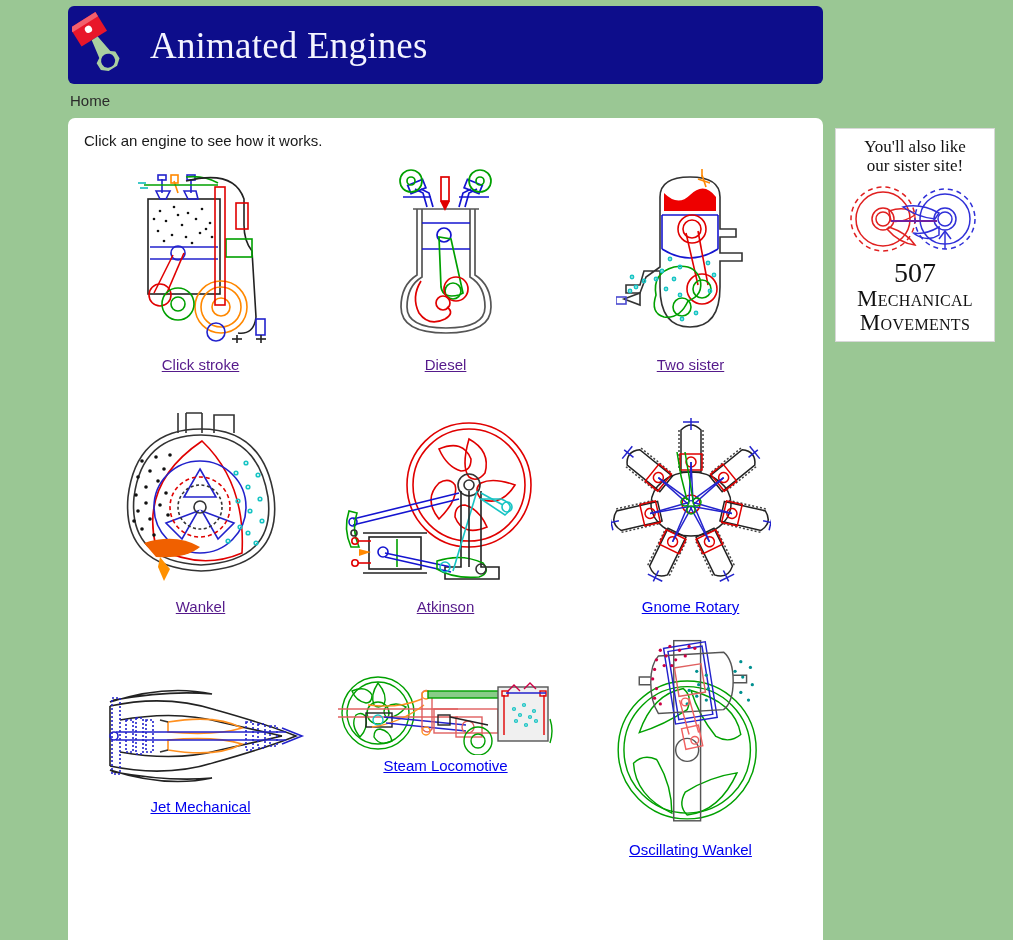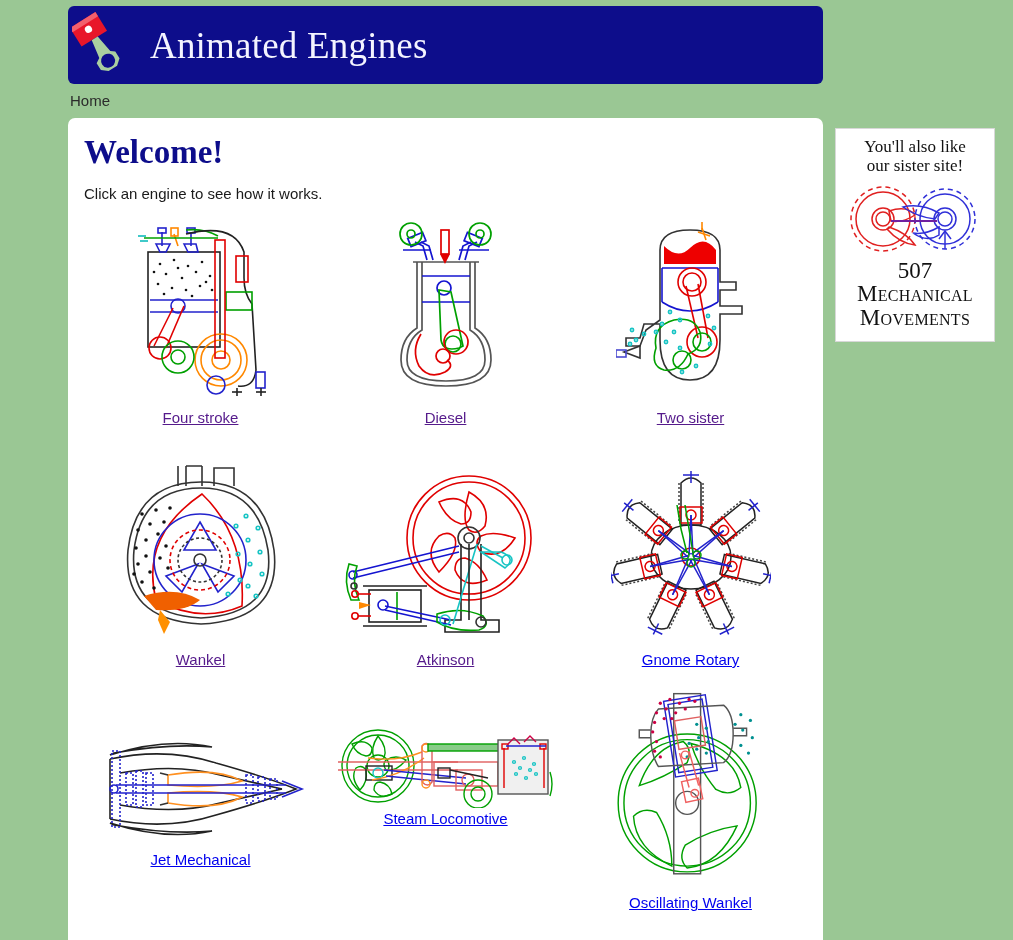--- a/index.html
+++ b/index.html
@@ -77,21 +77,21 @@
     text-decoration:none;
   }
   .promo-top{
     font-family:"Liberation Serif", serif;
     color:#111;font-size:17px;line-height:1.12;
     text-align:center;margin-top:8px;
   }
   .promo-gears{margin-top:2px;}
   .promo-507{
     font-family:"Liberation Serif", serif;
-    font-size:23px;color:#111;line-height:1;margin-top:-2px;
+    font-size:28px;color:#111;line-height:1;margin-top:-2px;
   }
   .promo-name{
     font-family:"Liberation Serif", serif;
     font-size:23px;color:#111;line-height:1.02;
     text-align:center;font-variant:small-caps;
     letter-spacing:.3px;
   }
 </style>
 </head>
 <body>
@@ -109,21 +109,20 @@
       </g>
     </svg>
     <div class="banner-title">Animated Engines</div>
   </div>
 
   <div class="breadcrumb">
     <a href="#">Home</a>
   </div>
 
   <div class="card">
-    <div class="welcome">Welcome!</div>
     <div class="subtitle">Click an engine to see how it works.</div>
 
     <div class="grid row1">
 
       <a class="cell visited" href="#">
         <svg class="thumb" width="150" height="185" viewBox="0 0 150 185">
           <g fill="none" stroke-width="1.6">
 
             <rect x="22" y="32" width="72" height="95" stroke="#222"></rect>
             <rect x="26" y="36" width="64" height="42" fill="#fff" stroke="none"></rect>
@@ -189,21 +188,21 @@
             <rect x="130" y="152" width="9" height="16" stroke="#2222cc"></rect>
             <g stroke="#222">
                 <line x1="106" y1="172" x2="116" y2="172"></line>
                 <line x1="111" y1="168" x2="111" y2="176"></line>
               <line x1="130" y1="172" x2="140" y2="172"></line>
                 <line x1="135" y1="168" x2="135" y2="176"></line>
               </g>
             <rect x="89" y="20" width="10" height="118" stroke="#e00000"></rect>
           </g>
         </svg>
-        <span class="caption">Four stroke</span>
+        <span class="caption">Click stroke</span>
       </a>
 
       <a class="cell visited" href="#">
         <svg class="thumb" width="130" height="185" viewBox="0 0 130 185">
           <g fill="none" stroke-width="1.7">
 
             <path d="M36 42 L36 108 Q20 118 20 140 Q20 166 65 166 Q110 166 110 140 Q110 118 94 108 L94 42" stroke="#555"></path>
             <path d="M41 42 L41 110 Q26 119 26 140 Q26 161 65 161 Q104 161 104 140 Q104 119 89 110 L89 42" stroke="#555"></path>
             <line x1="32" y1="42" x2="98" y2="42" stroke="#555"></line>
 

